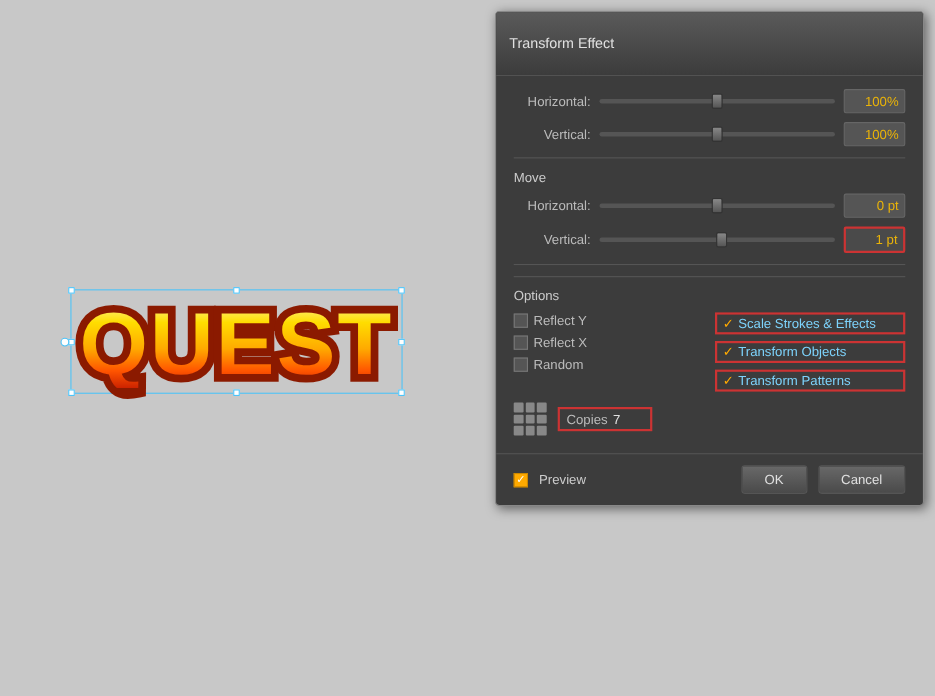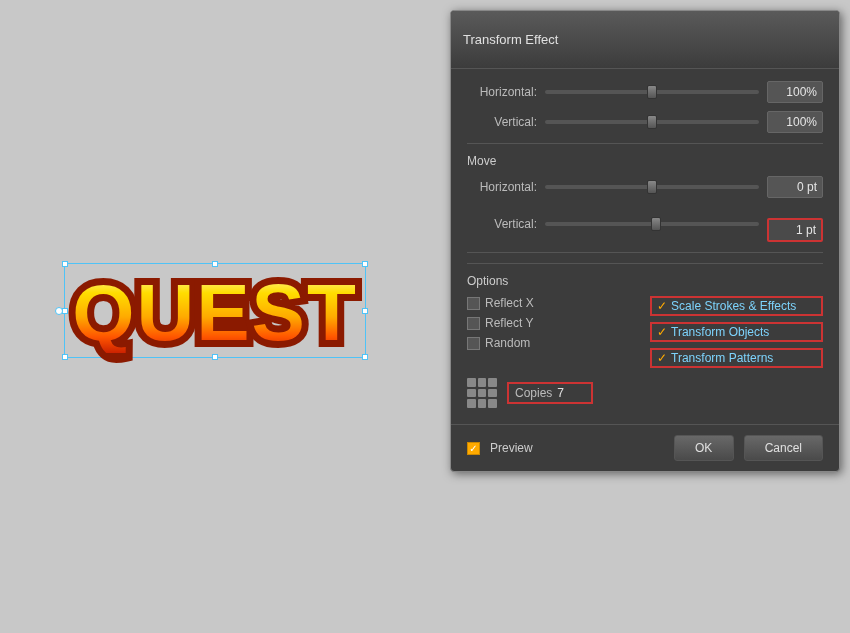--- a/index.html
+++ b/index.html
@@ -141,31 +141,30 @@
       border-radius: 2px;
       top: -5px;
       left: 50%;
       transform: translateX(-50%);
     }
 
     .value-input {
       width: 56px;
       background: #555;
       border: 1px solid #666;
-      color: #e5e5e5;
+      color: #eab308;
       font-size: 12px;
       padding: 3px 5px;
       text-align: right;
       border-radius: 2px;
     }
 
     .value-input.highlighted {
       border: 2px solid #cc3333;
       background: #4a4a4a;
-      margin-top: 12px;
     }
 
     .section-divider {
       border: none;
       border-top: 1px solid #555;
       margin: 10px 0;
     }
 
     .angle-dial {
       width: 22px;
@@ -396,25 +395,25 @@
 
     <hr class="section-divider">
 
     <div class="section-label">Options</div>
 
     <div class="options-grid">
 
       <div style="display:flex;flex-direction:column;gap:6px;">
         <div class="option-row">
           <div class="checkbox"></div>
-          <span class="checkbox-label">Reflect X</span>
+          <span class="checkbox-label">Reflect Y</span>
         </div>
         <div class="option-row">
           <div class="checkbox"></div>
-          <span class="checkbox-label">Reflect Y</span>
+          <span class="checkbox-label">Reflect X</span>
         </div>
         <div class="option-row">
           <div class="checkbox"></div>
           <span class="checkbox-label">Random</span>
         </div>
       </div>
 
       <div style="display:flex;flex-direction:column;gap:6px;">
         <div class="option-box" style="border:2px solid #cc3333;">
           <span class="option-checkmark">✓</span>

